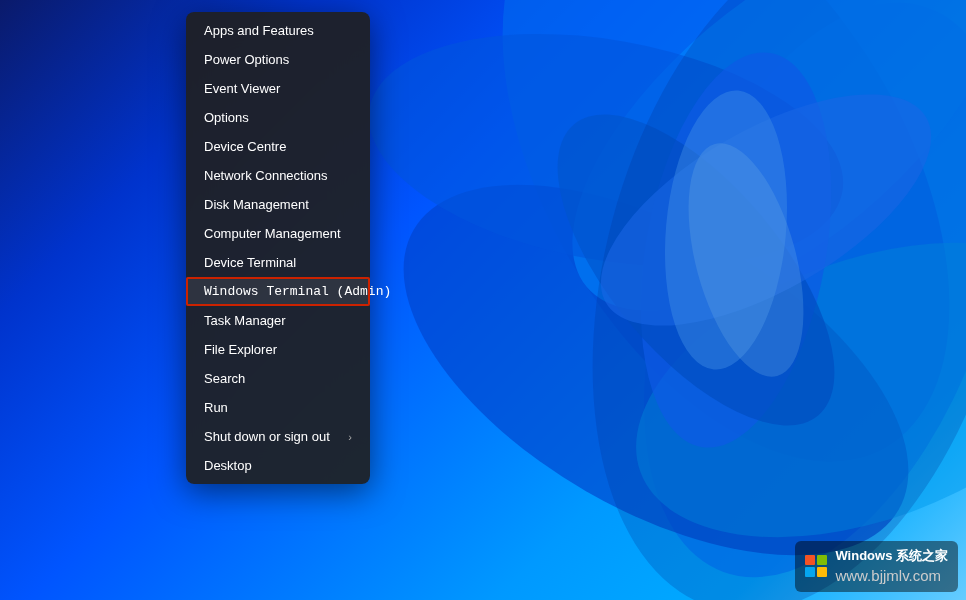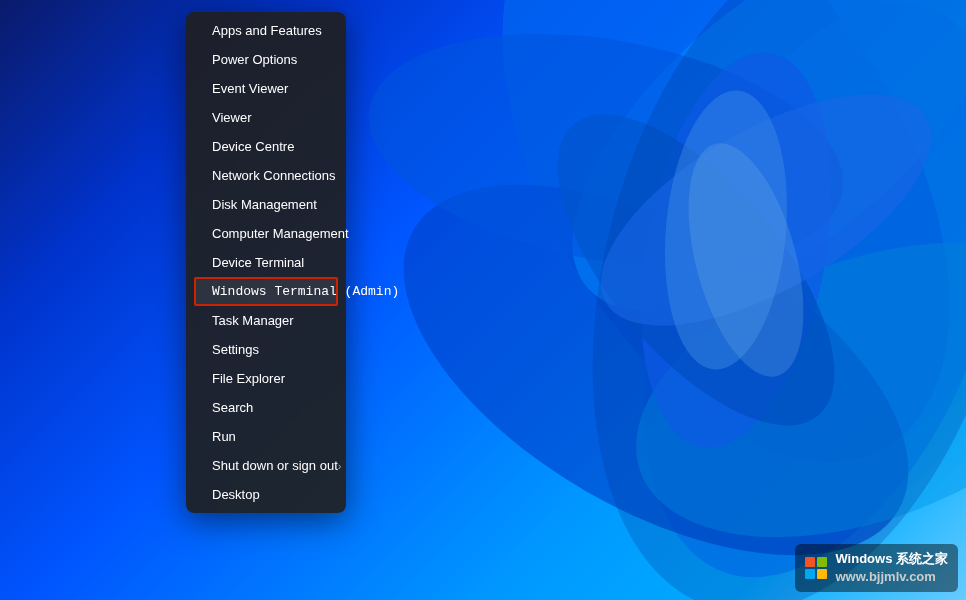--- a/index.html
+++ b/index.html
@@ -27,25 +27,25 @@
       top: -30px;
       width: 680px;
       height: 660px;
     }
 
     
     .context-menu {
       position: absolute;
       left: 186px;
       top: 12px;
-      width: 160px;
+      width: 184px;
       background: rgba(32, 32, 32, 0.92);
       backdrop-filter: blur(20px);
       border-radius: 8px;
-      padding: 4px 8px;
+      padding: 4px 0;
       box-shadow: 0 8px 32px rgba(0,0,0,0.5);
     }
 
     .menu-item {
       display: flex;
       align-items: center;
       justify-content: space-between;
       padding: 7px 18px;
       color: #ffffff;
       font-size: 13px;
@@ -104,22 +104,21 @@
       line-height: 1.4;
     }
 
     .watermark-text div:first-child {
       font-weight: 600;
       font-size: 13px;
     }
 
     .watermark-text div:last-child {
       color: #cccccc;
-      font-size: 13px;
-      font-weight: bold;
+      font-size: 15px;
     }
   </style>
 </head>
 <body>
 
 <div class="wallpaper">
   <svg viewBox="0 0 680 660" xmlns="http://www.w3.org/2000/svg">
 
     <ellipse cx="420" cy="200" rx="180" ry="320" fill="#0066ee" opacity="0.7" transform="rotate(-30 420 200)"></ellipse>
     <ellipse cx="520" cy="320" rx="160" ry="300" fill="#0077ff" opacity="0.6" transform="rotate(20 520 320)"></ellipse>
@@ -143,21 +142,21 @@
 <div class="menu-item">
       <span>Apps and Features</span>
     </div>
     <div class="menu-item">
       <span>Power Options</span>
     </div>
     <div class="menu-item">
       <span>Event Viewer</span>
     </div>
     <div class="menu-item">
-      <span>Viewer</span>
+      <span>Options</span>
     </div>
     <div class="menu-item">
       <span>Device Centre</span>
     </div>
     <div class="menu-item">
       <span>Network Connections</span>
     </div>
     <div class="menu-item">
       <span>Disk Management</span>
     </div>
@@ -165,23 +164,20 @@
       <span>Computer Management</span>
     </div>
     <div class="menu-item">
       <span>Device Terminal</span>
     </div>
     <div class="menu-item highlighted">
       <span>Windows Terminal (Admin)</span>
     </div>
     <div class="menu-item">
       <span>Task Manager</span>
-    </div>
-    <div class="menu-item">
-      <span>Settings</span>
     </div>
     <div class="menu-item">
       <span>File Explorer</span>
     </div>
     <div class="menu-item">
       <span>Search</span>
     </div>
     <div class="menu-item">
       <span>Run</span>
     </div>

